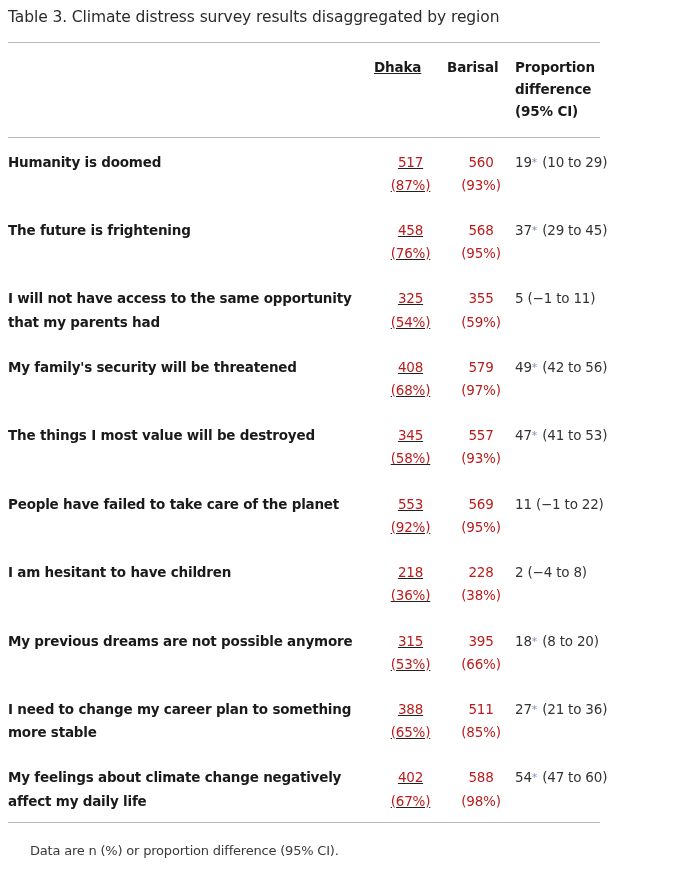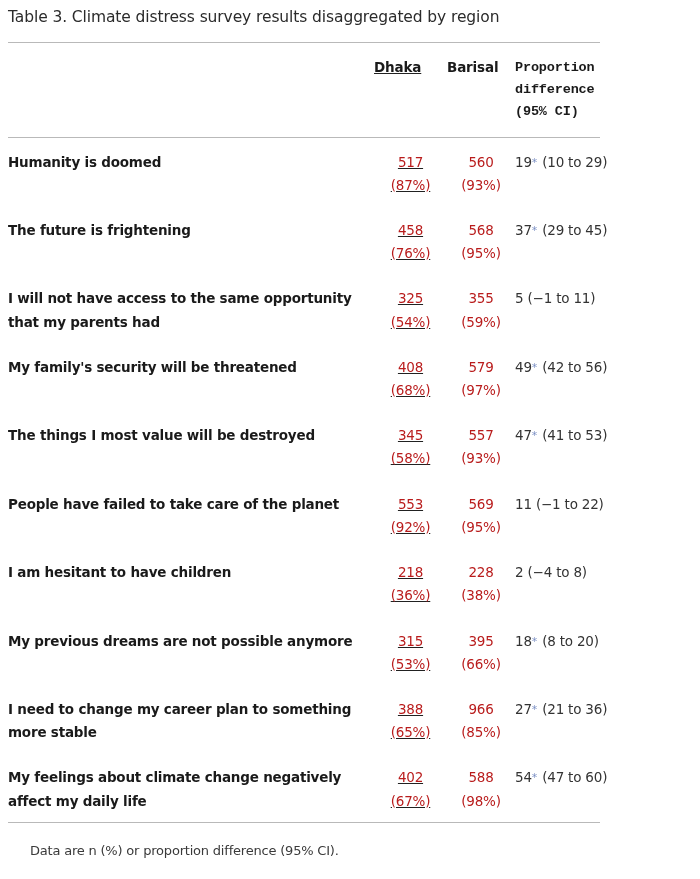--- a/index.html
+++ b/index.html
@@ -63,21 +63,21 @@
     padding-bottom: 14px;
   }
   .header-row .hcell {
     font-family: "DejaVu Sans", sans-serif;
     font-size: 13.5px;
     font-weight: bold;
     color: #1a1a1a;
     line-height: 1.62;
     letter-spacing: -0.15px;
   }
-  .header-row .c-diff .hcell { max-width: 170px; font-family: Liberation Mono, monospace; }
+  .header-row .c-diff .hcell { max-width: 170px; }
 
   
   .body-row {
     padding-top: 13px;
     padding-bottom: 9px;
   }
   .row-label {
     font-family: "DejaVu Sans", sans-serif;
     font-size: 13.5px;
     font-weight: bold;
@@ -274,21 +274,21 @@
         </div>
       </div>
       <div class="row body-row">
         <div class="c-label">
           <div class="row-label">I need to change my career plan to something more stable</div>
         </div>
         <div class="c-dhaka">
           <div class="val"><span>388</span><span class="pct">(65%)</span></div>
         </div>
         <div class="c-barisal">
-          <div class="val"><span>966</span><span class="pct">(85%)</span></div>
+          <div class="val"><span>511</span><span class="pct">(85%)</span></div>
         </div>
         <div class="c-diff">
           <div class="diff"><span>27</span><a class="star" href="#">*</a><span>&nbsp;</span><span>(21 to 36)</span></div>
         </div>
       </div>
       <div class="row body-row">
         <div class="c-label">
           <div class="row-label">My feelings about climate change negatively affect my daily life</div>
         </div>
         <div class="c-dhaka">

